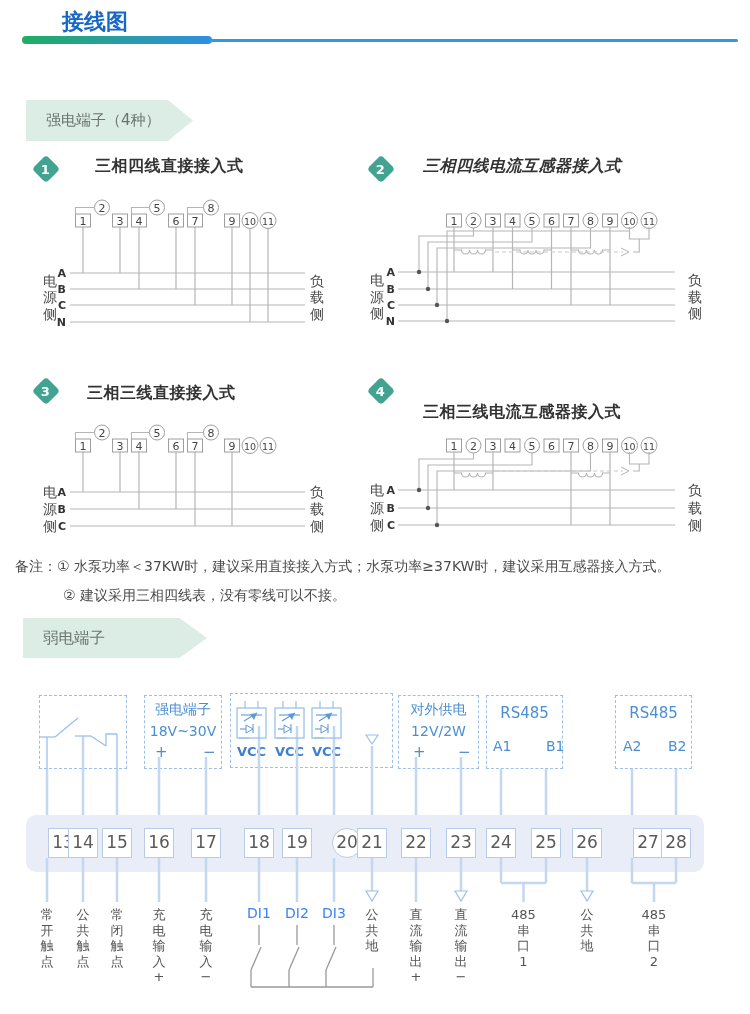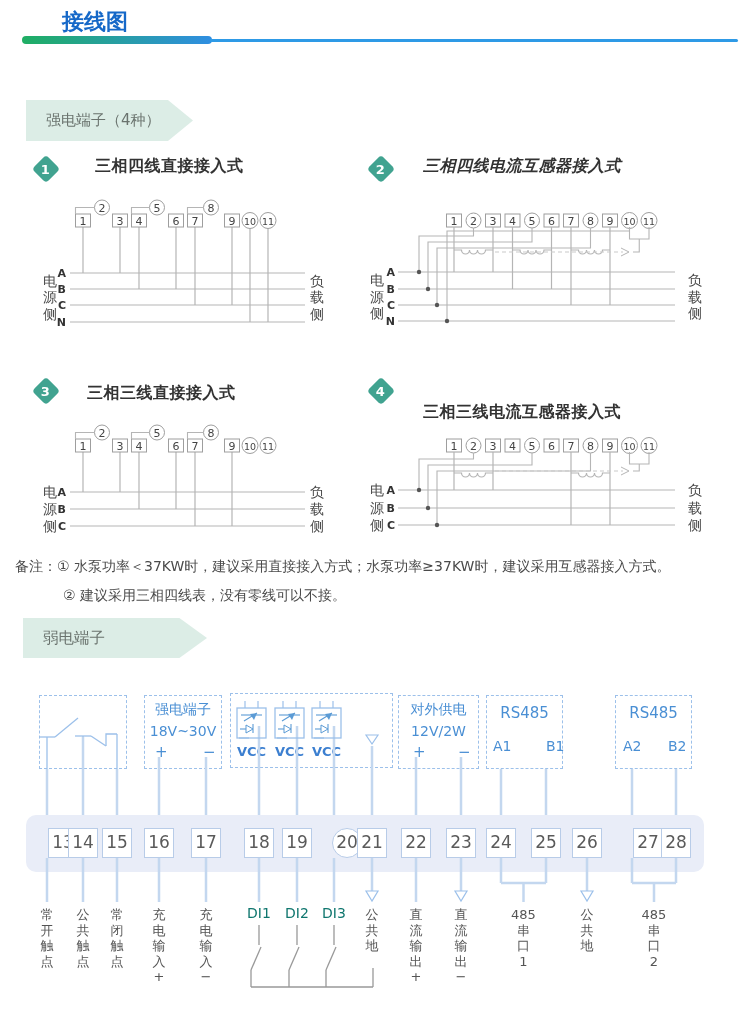--- a/index.html
+++ b/index.html
@@ -24,21 +24,21 @@
   .note{position:absolute;font-size:14px;color:#4a4a4a;white-space:nowrap;}
   
   .dashed-box{position:absolute;border:1.4px dashed #9cc0ea;box-sizing:border-box;}
   .wk-blue{position:absolute;color:#4a8fd4;font-size:14px;white-space:nowrap;}
   .vcc{position:absolute;color:#3c7fd0;font-size:13px;font-weight:bold;}
   .strip{position:absolute;left:26px;top:815px;width:678px;height:57px;border-radius:10px;background:#e9edf8;}
   .term{position:absolute;top:828px;width:30px;height:30px;background:#fff;border:1.5px solid #b8cce8;
         box-sizing:border-box;text-align:center;line-height:26px;font-size:17px;color:#5a5a5a;}
   .pinlabel{position:absolute;top:907px;width:44px;text-align:center;font-size:13px;line-height:15.5px;
         color:#555;white-space:pre-line;}
-  .dilabel{position:absolute;top:905px;width:40px;text-align:center;font-size:14px;color:#0f766e;}
+  .dilabel{position:absolute;top:905px;width:40px;text-align:center;font-size:14px;color:#3b82f6;}
   svg.overlay{position:absolute;overflow:visible;}
 </style>
 </head>
 <body>
 
 <div class="page">
 
   <div class="hd-title">接线图</div>
   <div class="hd-bar-thick"></div>
   <div class="hd-bar-thin"></div>

